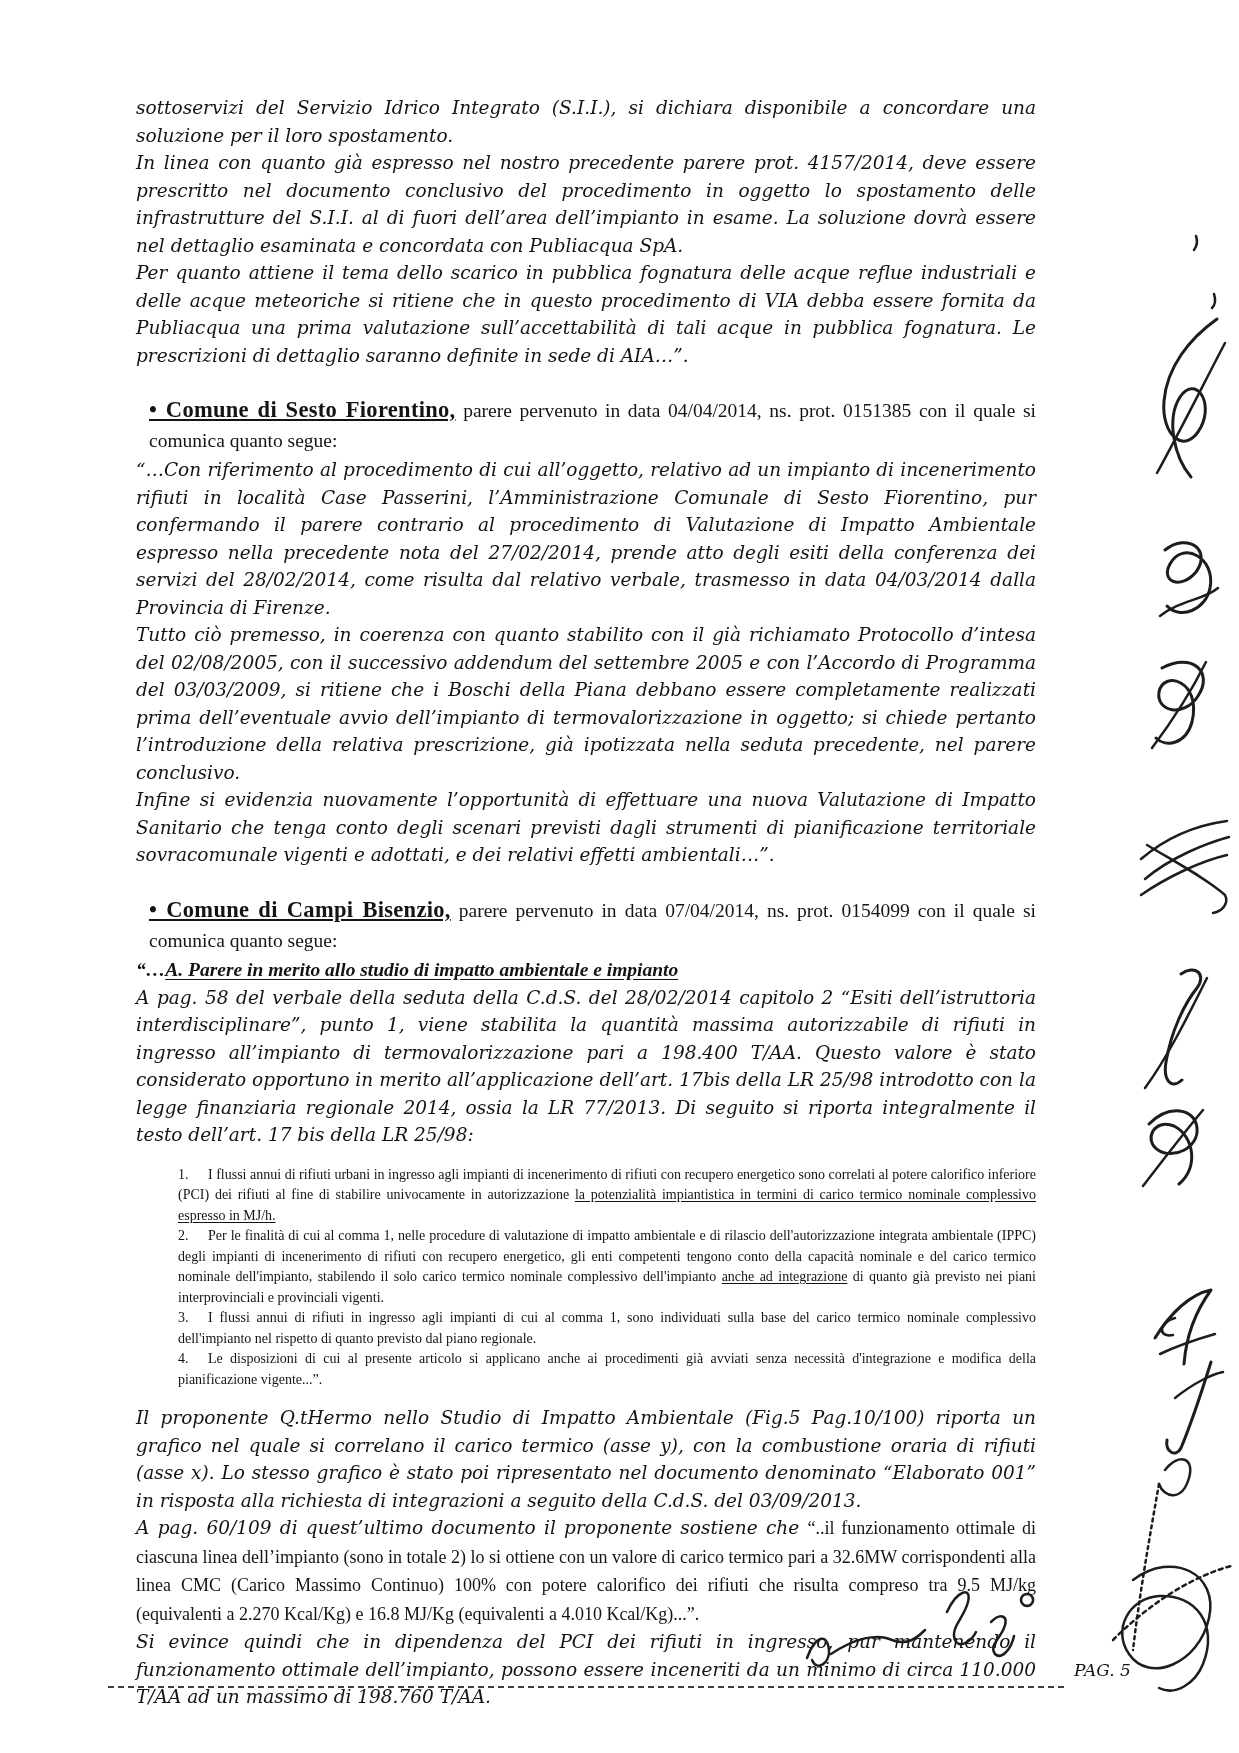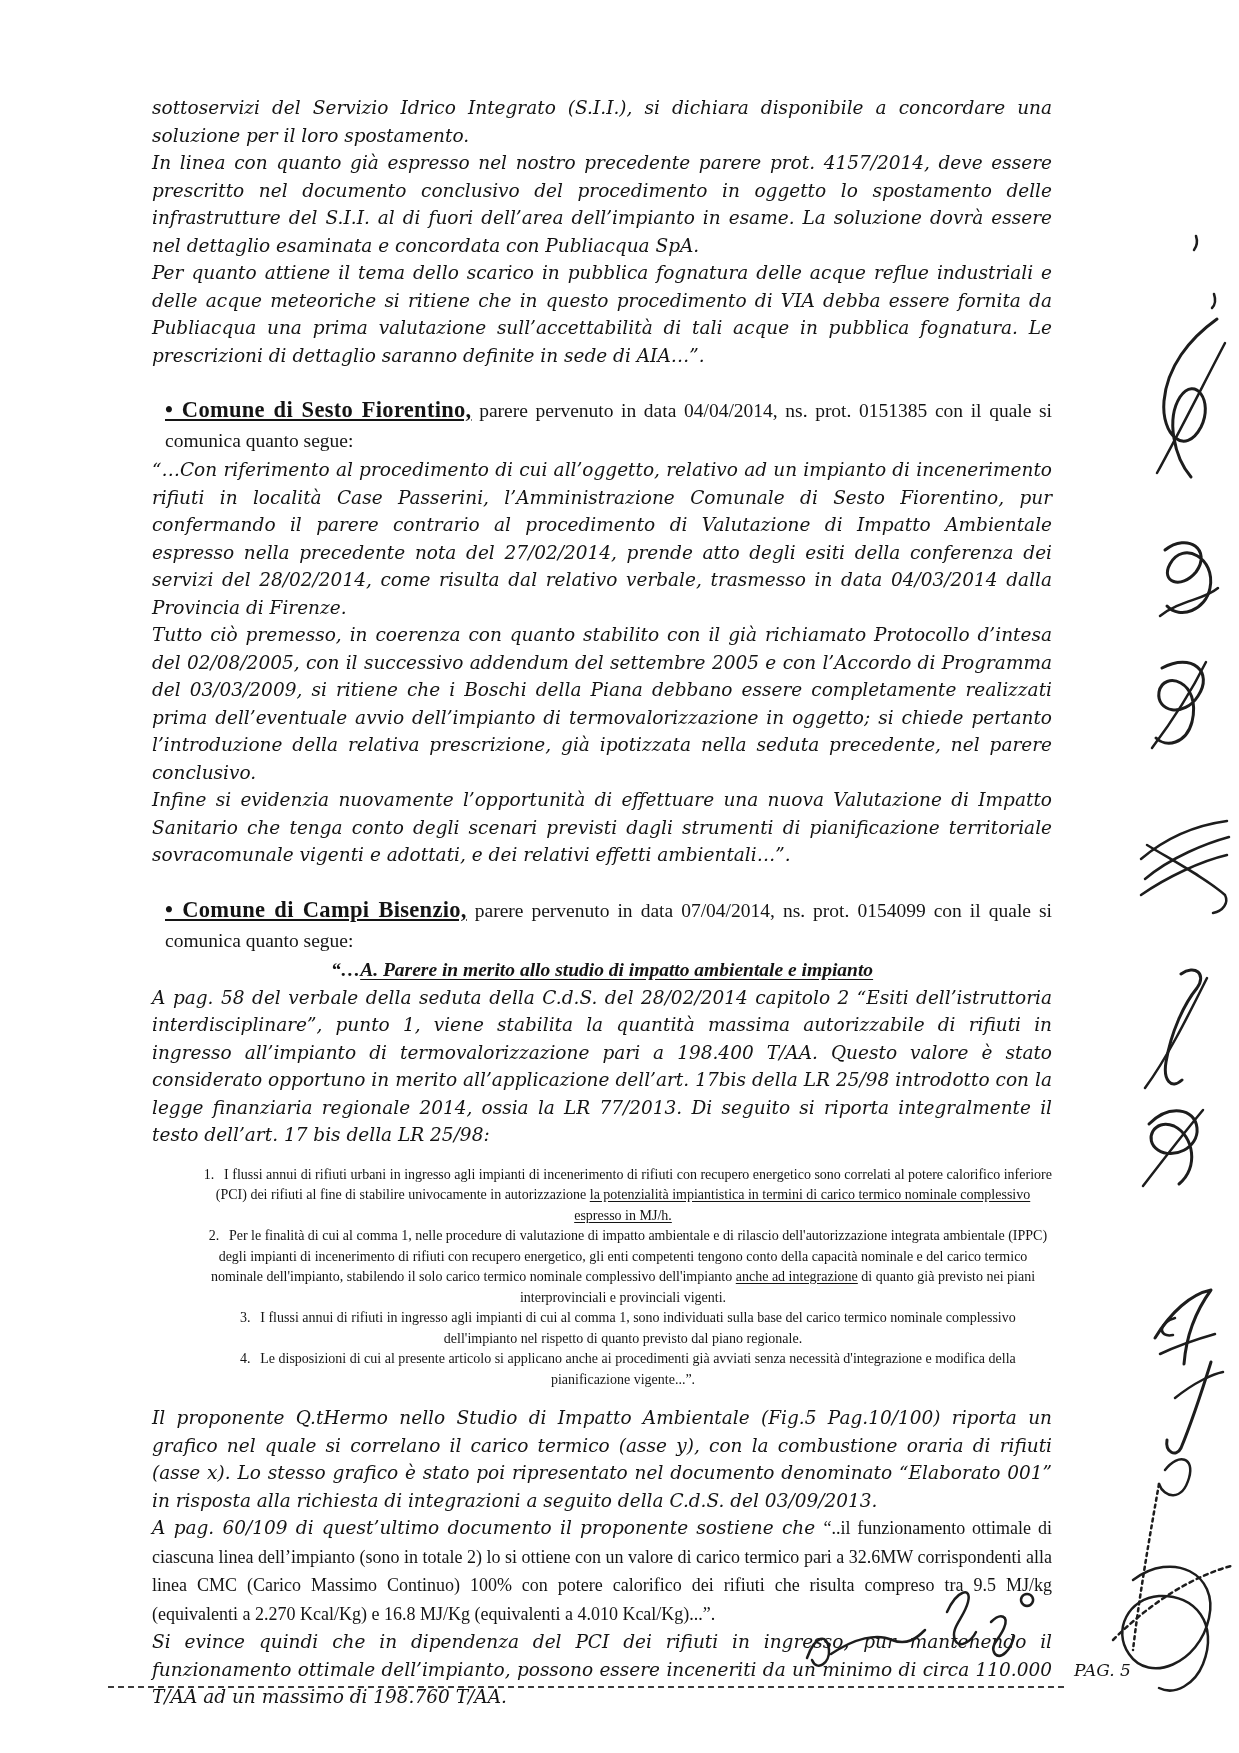--- a/index.html
+++ b/index.html
@@ -5,23 +5,23 @@
   html,body{margin:0;padding:0;background:#e8e8e8;}
   .page{
     position:relative;
     width:1239px;height:1753px;
     background:#ffffff;
     color:#141414;
     overflow:hidden;
     font-family:"DejaVu Serif", serif;
   }
   .content{
-    position:absolute;left:152px;top:94px;width:900px;
+    position:absolute;left:136px;top:94px;width:900px;
   }
-  p{margin:0;text-align:center;}
+  p{margin:0;}
   .q{
     font-style:italic;
     font-size:18.5px;
     line-height:27.5px;
     text-align:justify;
     font-family:"DejaVu Serif", serif;
   }
   .heading{
     margin-top:26px;
     text-align:justify;

